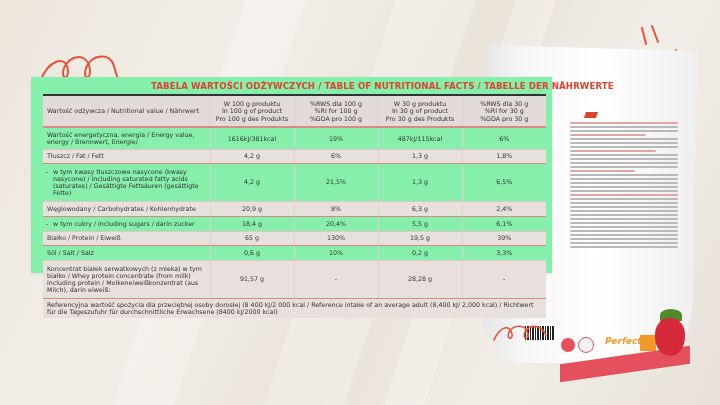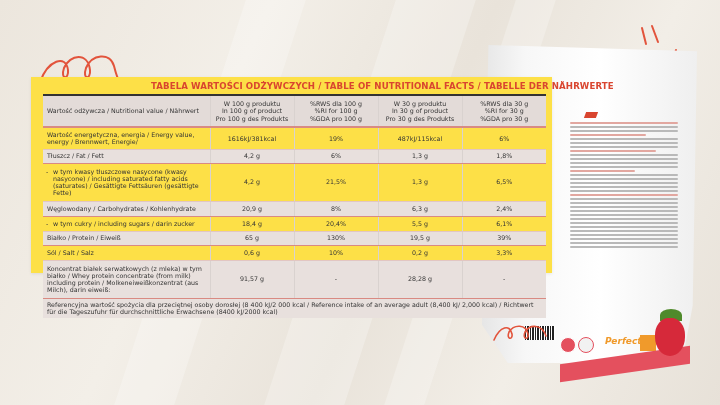--- a/index.html
+++ b/index.html
@@ -4,21 +4,21 @@
 <style>
   html, body { margin:0; padding:0; }
   body {
     width:720px; height:405px; overflow:hidden; position:relative;
     background: linear-gradient(115deg, #ece6dd 0%, #f3efe8 30%, #e9e3da 55%, #f2eee7 75%, #e7e1d8 100%);
     font-family: "DejaVu Sans", "Liberation Sans", sans-serif;
   }
   .beam { position:absolute; top:0; height:405px; background:rgba(255,255,255,0.25); transform:skewX(-18deg); }
   .card {
     position:absolute; left:31px; top:77px; width:521px; height:196px;
-    background:#fde047; box-shadow:0 1px 3px rgba(0,0,0,0.08);
+    background:#86efac; box-shadow:0 1px 3px rgba(0,0,0,0.08);
   }
   .title {
     position:absolute; left:120px; top:4px; width:395px; text-align:right;
     color:#d9452f; font-weight:bold; font-size:8.6px; letter-spacing:0.1px; white-space:nowrap;
   }
   table.nt {
     position:absolute; left:12px; top:17px; width:503px;
     border-collapse:collapse; font-size:6.3px; color:#333; table-layout:fixed;
   }
   table.nt th, table.nt td { padding:1px 4px; line-height:7.2px; }

